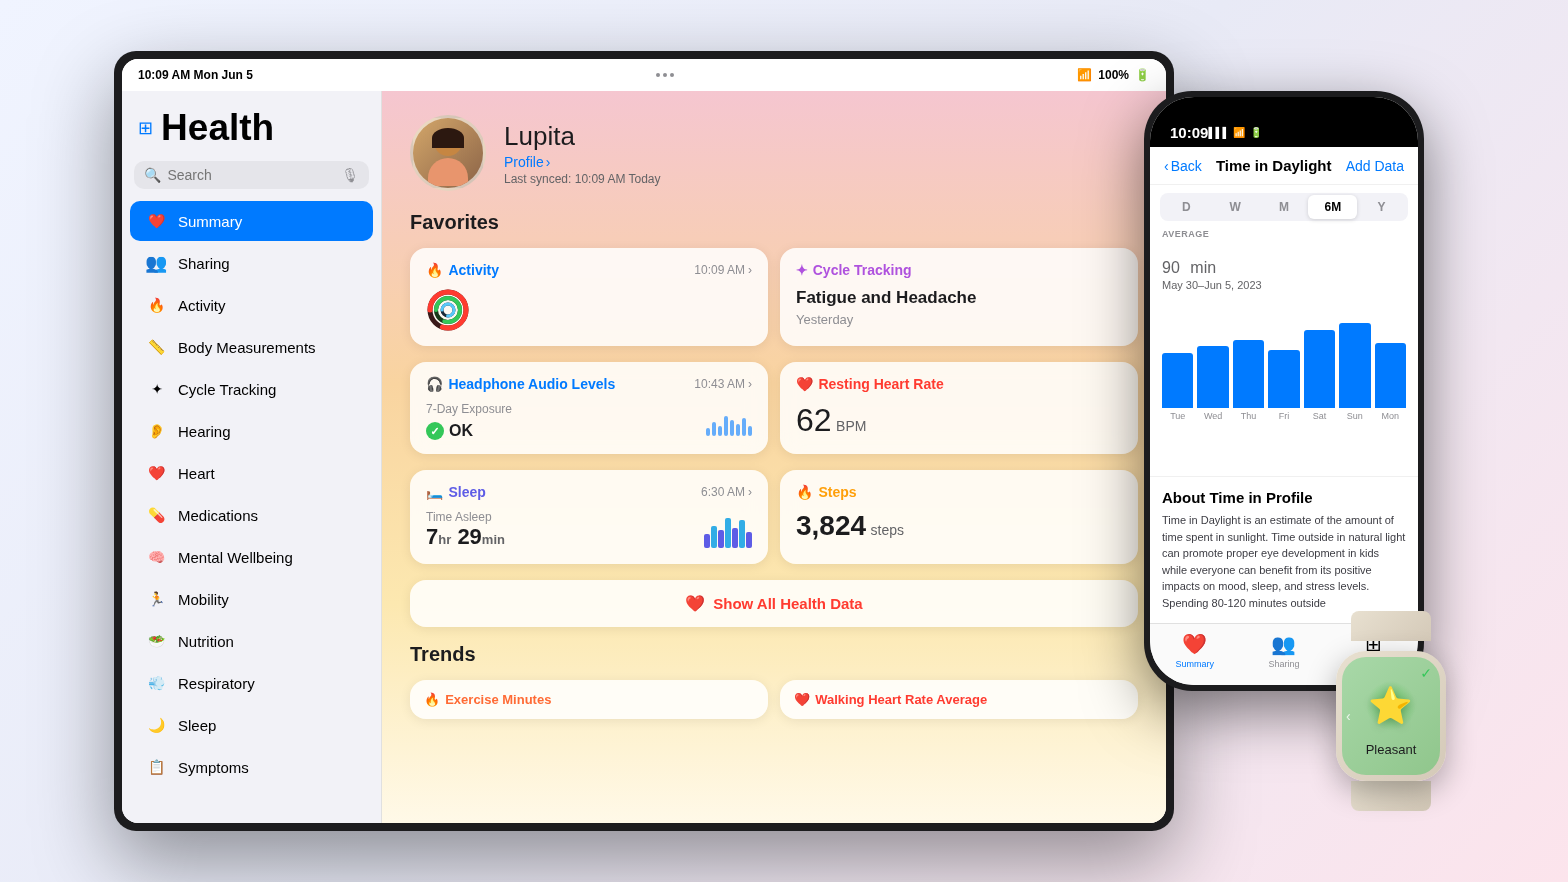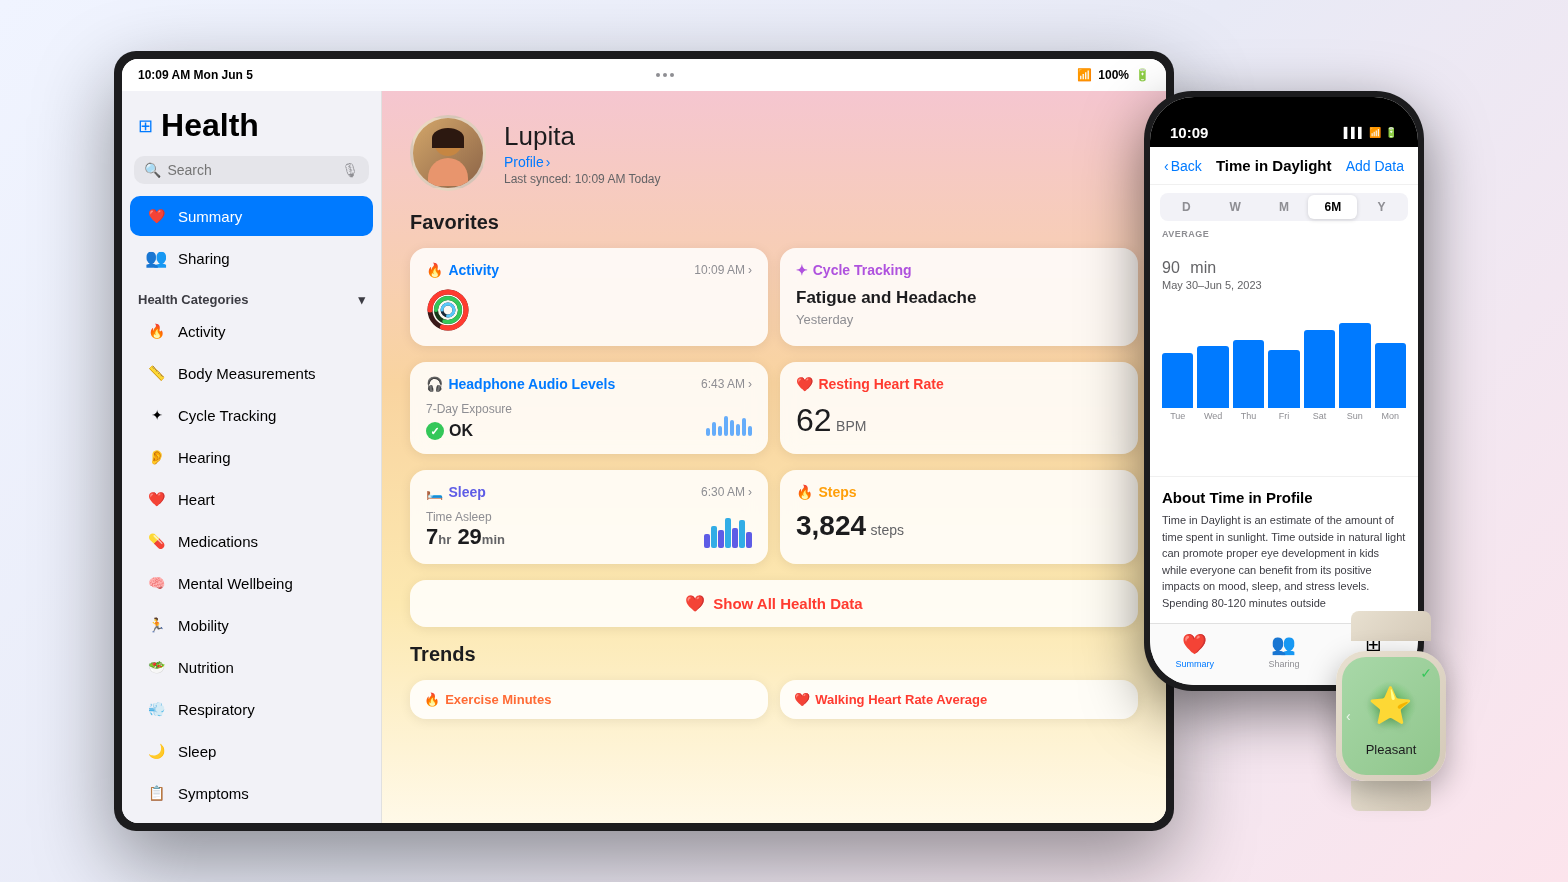--- a/index.html
+++ b/index.html
@@ -91,21 +91,21 @@
       align-items: center;
       gap: 8px;
     }
 
     .sidebar-toggle-icon {
       font-size: 18px;
       color: #007aff;
     }
 
     .sidebar-title {
-      font-size: 32px;
+      font-size: 37px;
       font-weight: 700;
       color: #000;
     }
 
     .search-bar {
       margin: 0 12px 12px;
       background: #e5e5ea;
       border-radius: 10px;
       display: flex;
       align-items: center;
@@ -463,21 +463,21 @@
       overflow: hidden;
       display: flex;
       flex-direction: column;
     }
 
     .iphone-notch-area {
       height: 50px;
       background: #000;
       display: flex;
       align-items: center;
-      justify-content: space-between;
+      justify-content: flex-start;
       padding: 28px 20px 8px;
       flex-shrink: 0;
       position: relative;
     }
 
     .iphone-notch {
       position: absolute;
       top: 8px;
       left: 50%;
       transform: translateX(-50%);
@@ -840,24 +840,20 @@
           <div class="nav-item active">
             <span class="nav-icon">❤️</span>
             <span class="nav-label">Summary</span>
           </div>
 
           <div class="nav-item">
             <span class="nav-icon sharing-icon">👥</span>
             <span class="nav-label">Sharing</span>
           </div>
 
-          <div class="section-header">
-            <span>Health Categories</span>
-            <span>▾</span>
-          </div>
 
           <div class="nav-item">
             <span class="nav-icon">🔥</span>
             <span class="nav-label">Activity</span>
           </div>
           <div class="nav-item">
             <span class="nav-icon">📏</span>
             <span class="nav-label">Body Measurements</span>
           </div>
           <div class="nav-item">
@@ -971,21 +967,21 @@
 
             <div class="cards-grid">
 
               <div class="card">
                 <div class="card-header">
                   <div class="card-title headphone-icon">
                     <span>🎧</span>
                     <span>Headphone Audio Levels</span>
                   </div>
                   <div class="card-time">
-                    <span>6:43 AM</span>
+                    <span>10:43 AM</span>
                     <span>›</span>
                   </div>
                 </div>
                 <div class="card-body">
                   <div>
                     <div style="font-size:12px;color:#8e8e93;">7-Day Exposure</div>
                     <div class="ok-badge">
                       <div class="ok-circle">✓</div>
                       <span>OK</span>
                     </div>

